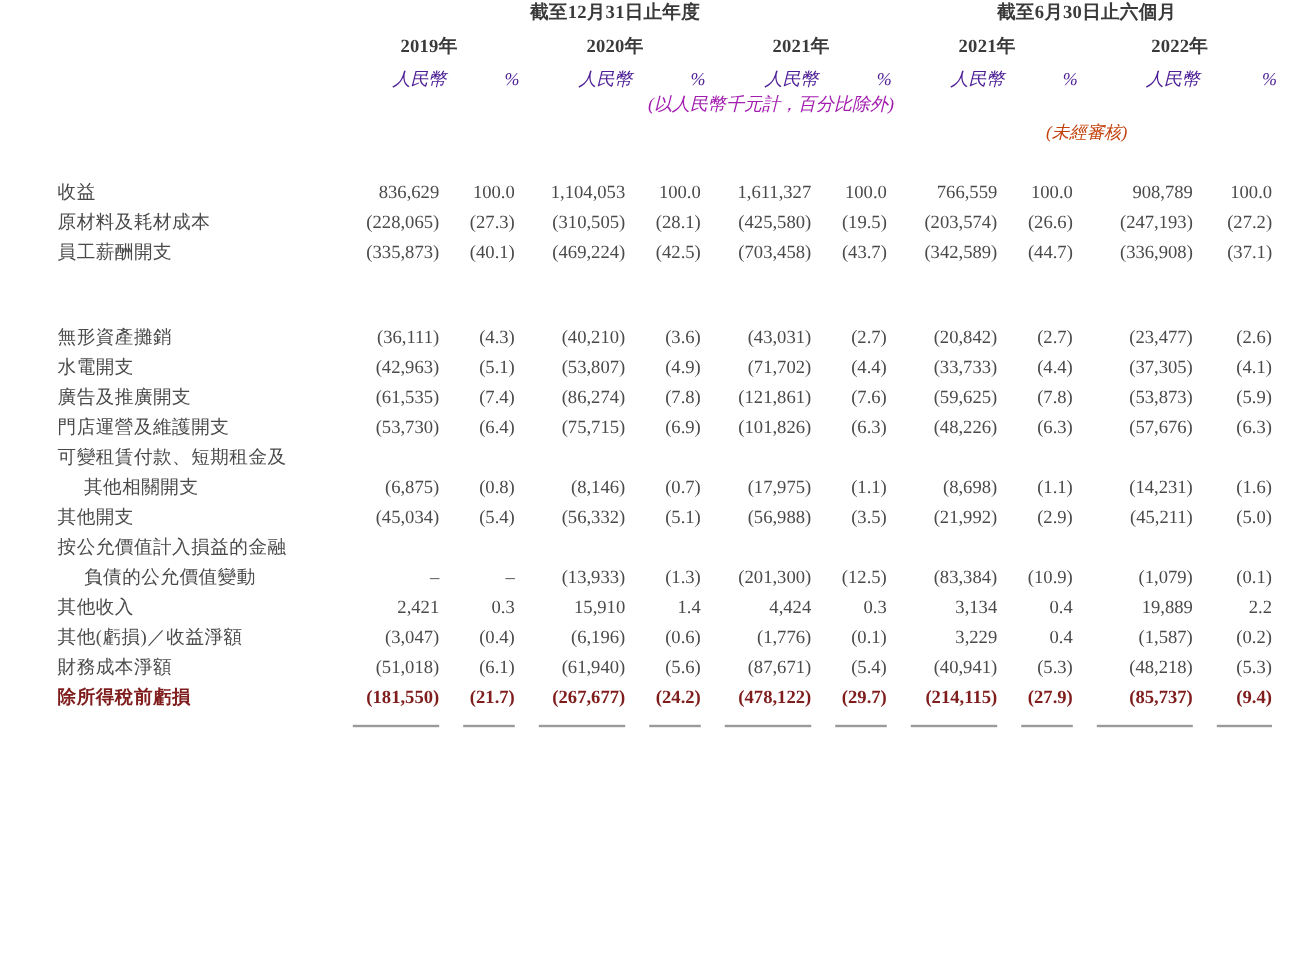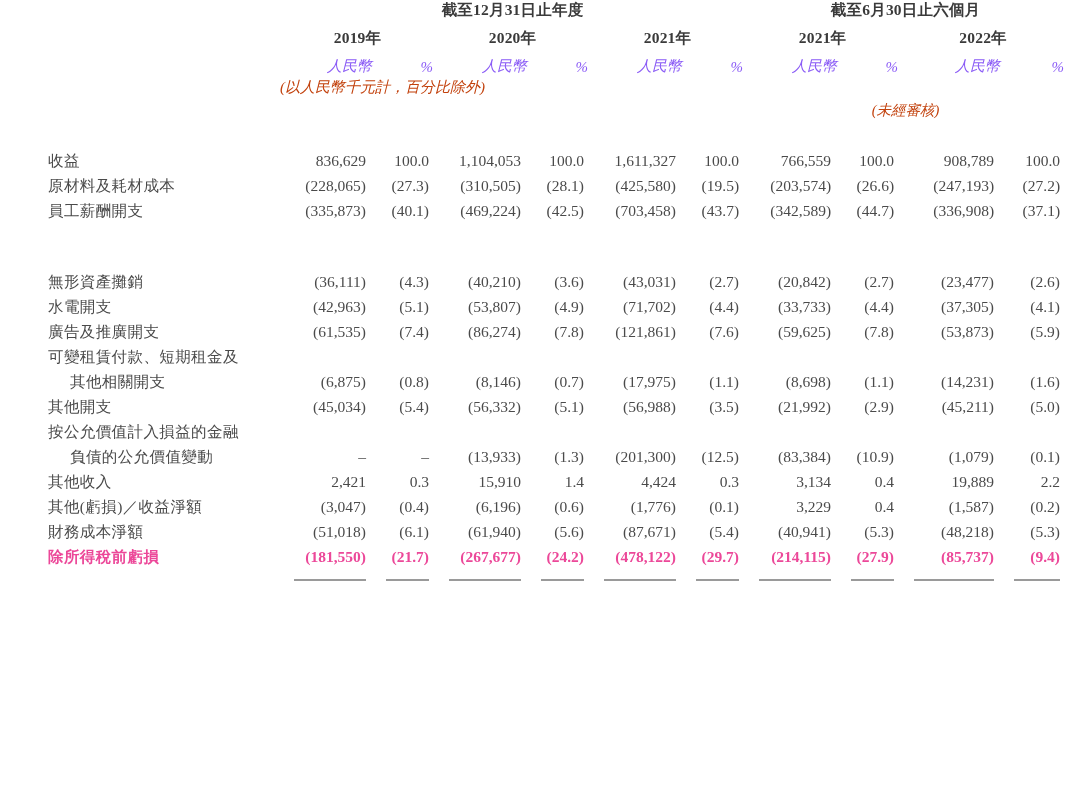--- a/index.html
+++ b/index.html
@@ -53,36 +53,36 @@
     font-size: 15.5px;
     font-weight: bold;
     color: #3a3a3a;
     text-align: center;
     padding-bottom: 8px;
     letter-spacing: .2px;
   }
   .unitline td {
     font-size: 15px;
     font-style: italic;
-    color: #c2410c;
-    text-align: left;
+    color: #a21caf;
+    text-align: right;
     padding-bottom: 4px;
     margin-top: 36px;
   }
   .noteline td {
     font-size: 14.5px;
     font-style: italic;
     color: #c2410c;
     text-align: center;
     padding-bottom: 4px;
   }
   .capline td {
     font-size: 15px;
     font-style: italic;
-    color: #8b5cf6;
+    color: #4c1d95;
     text-align: right;
     padding-bottom: 2px;
     white-space: nowrap;
   }
   .capline td.pcth { padding-right: 2px; }
 
   
   .datarow td {
     font-size: 15.5px;
     color: #4a4a4a;
@@ -92,21 +92,21 @@
   }
   .datarow td.label {
     text-align: left;
     letter-spacing: .4px;
   }
   .datarow td.val {
     text-align: right;
     padding-right: 6px;
     font-variant-numeric: tabular-nums;
   }
-  .datarow.bold td { font-weight: bold; color: #ec4899; }
+  .datarow.bold td { font-weight: bold; color: #7f1d1d; }
   .datarow td.label.indent { padding-left: 22px; }
 
   .spacer td { height: 12px; line-height: 12px; font-size: 1px; }
 
   .ruleRow td { height: 12px; }
   .ruleRow td.val .rule {
     display: block;
     border-bottom: 2px solid #9a9a9a;
     margin-top: 5px;
     margin-left: 14px;
@@ -287,20 +287,33 @@
           <td class="val">(86,274)</td>
           <td class="val">(7.8)</td>
           <td class="val">(121,861)</td>
           <td class="val">(7.6)</td>
           <td class="val">(59,625)</td>
           <td class="val">(7.8)</td>
           <td class="val">(53,873)</td>
           <td class="val">(5.9)</td>
         </tr>
         <tr class="datarow">
+          <td class="label">門店運營及維護開支</td>
+          <td class="val">(53,730)</td>
+          <td class="val">(6.4)</td>
+          <td class="val">(75,715)</td>
+          <td class="val">(6.9)</td>
+          <td class="val">(101,826)</td>
+          <td class="val">(6.3)</td>
+          <td class="val">(48,226)</td>
+          <td class="val">(6.3)</td>
+          <td class="val">(57,676)</td>
+          <td class="val">(6.3)</td>
+        </tr>
+        <tr class="datarow">
           <td class="label">可變租賃付款、短期租金及</td>
           <td class="val"></td>
           <td class="val"></td>
           <td class="val"></td>
           <td class="val"></td>
           <td class="val"></td>
           <td class="val"></td>
           <td class="val"></td>
           <td class="val"></td>
           <td class="val"></td>

